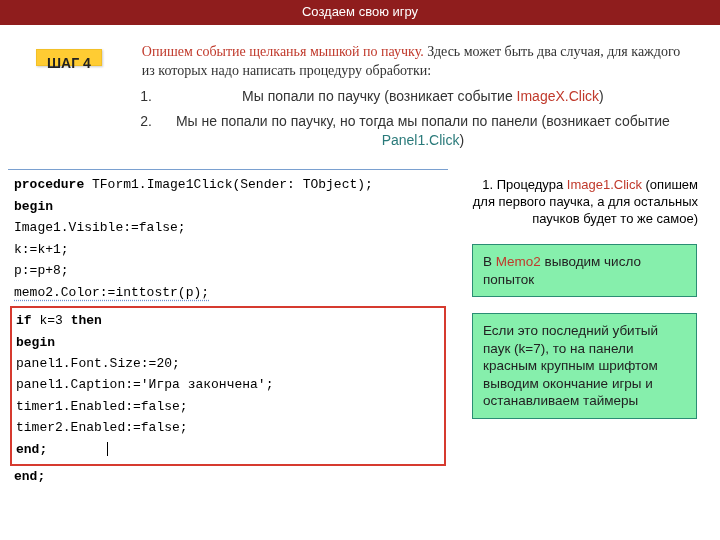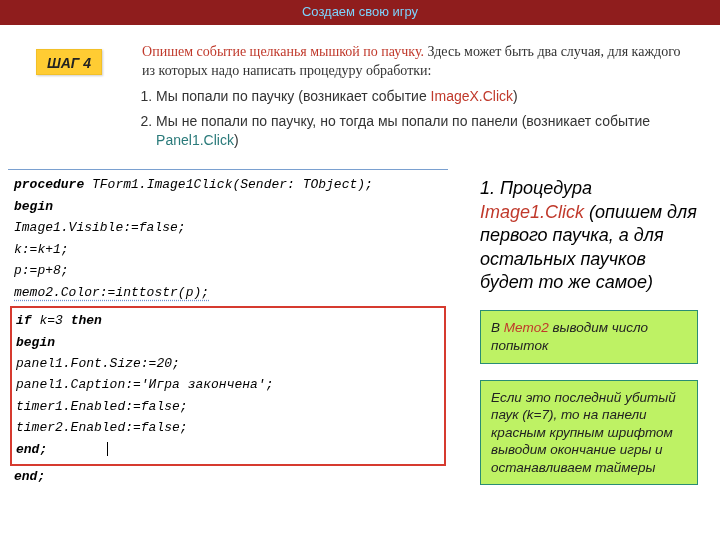--- a/index.html
+++ b/index.html
@@ -8,58 +8,56 @@
     font-family: Arial, Helvetica, sans-serif;
     font-size: 14px;
     background: #fff;
     color: #000;
     width: 720px;
     height: 540px;
     overflow: hidden;
   }
   .header {
     background: #8f1d1d;
-    color: #7dd3fc;
+    color: #ffffff;
     text-align: center;
     font-size: 13px;
     padding: 4px 0 6px 0;
   }
   .upper {
     padding: 18px 30px 10px 36px;
     display: flex;
   }
   .step-badge {
     background: #ffcc33;
     color: #222;
     font-weight: bold;
     font-size: 14px;
     padding: 5px 10px;
     border: 1px solid #f2c028;
     box-shadow: 1px 1px 2px rgba(0,0,0,0.2);
-    height: 26px;
+    height: 17px;
     margin-top: 6px;
     white-space: nowrap;
-    font-style: italic;
   }
   .upper-body {
     margin-left: 24px;
     line-height: 1.35;
     color: #333;
   }
   .para { margin: 0 0 4px 16px; font-family: Liberation Serif, serif; }
   .para .highlight { color: #c0392b; }
-  .ol { margin: 6px 0 0 0; padding-left: 30px; }
+  .ol { margin: 6px 0 0 0; padding-left: 30px; text-align: center; }
   .ol li { margin: 6px 0; color:#333; }
   .code-ev { color: #c0392b; }
   .code-ev2 { color: #2a7a7a; }
   .lower {
     display: flex;
     padding: 4px 22px 0 8px;
-    gap: 32px;
-    font-style: italic;
+    gap: 24px;
   }
   .code-box {
     width: 440px;
     border-top: 1px solid #7aa0d0;
     font-family: "Courier New", monospace;
     font-size: 13px;
     line-height: 1.65;
     padding-top: 4px;
     position: relative;
   }
@@ -76,25 +74,25 @@
     display:inline-block;
     width:1px; height:14px;
     background:#000;
     vertical-align:middle;
     margin-left:60px;
   }
   .right-col {
     flex: 1;
     padding-top: 8px;
   }
-  .right-p { font-size: 18px; line-height:1.3; }
+  .right-p { font-size: 13px; line-height:1.3;text-align:right; }
   .proc-name { color: #c0392b; }
   .note {
     border: 1px solid #2a8d74;
-    background: #bef264;
+    background: #86efac;
     padding: 8px 10px;
     margin-top: 16px;
     font-size: 13.5px;
     line-height: 1.3;
     color:#222;
     max-width: 225px;
   }
   .memo2 { color: #c0392b; }
 </style>
 </head>

